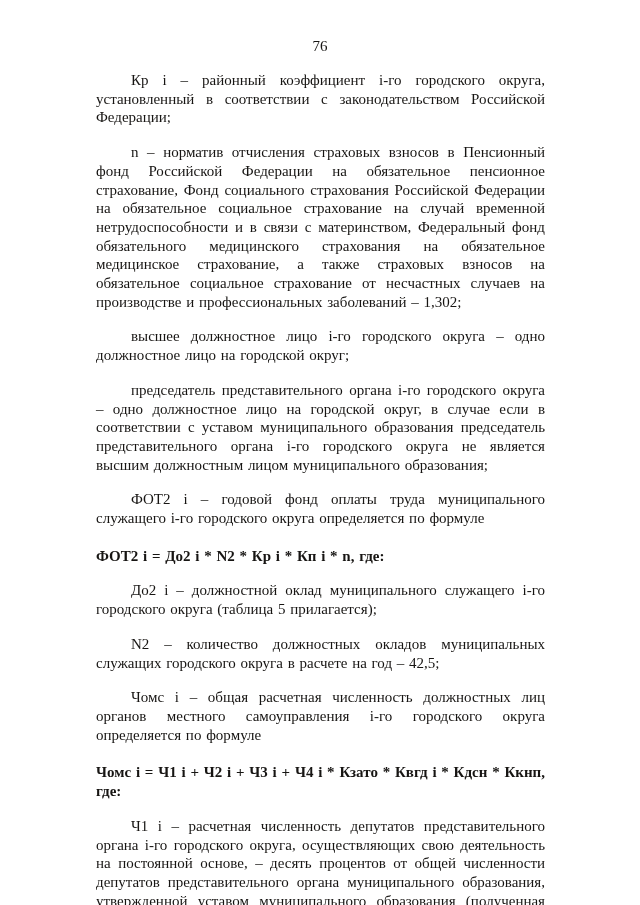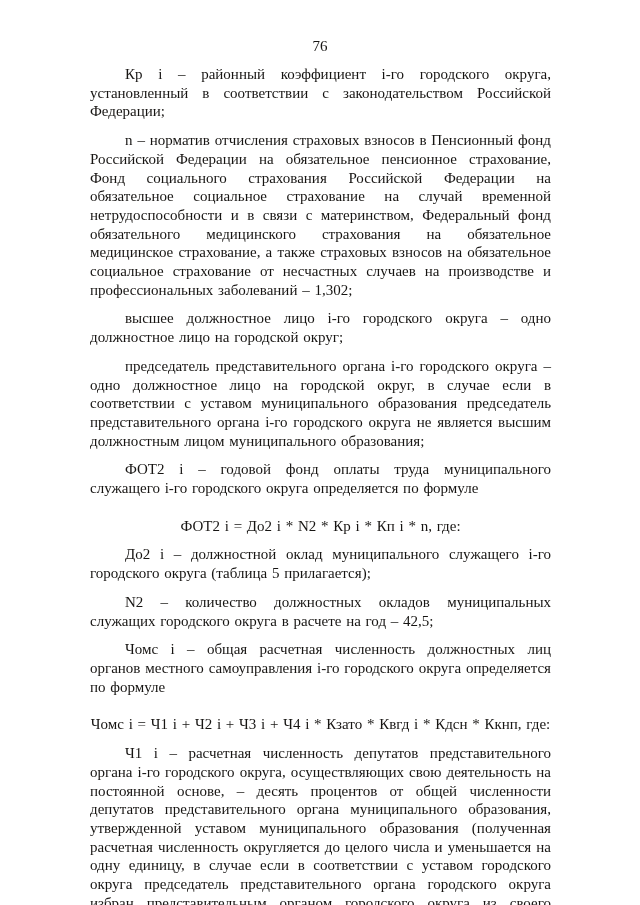--- a/index.html
+++ b/index.html
@@ -27,28 +27,28 @@
     line-height: 18px;
   }
   .content {
     margin: 7px 79px 0 80px;
     font-size: 15px;
     line-height: 18.7px;
     text-align: justify;
     word-spacing: 1px;
   }
   .content p {
-    margin: 10px;
+    margin: 16px;
     padding: 0;
     text-indent: 35px;
   }
   .content p.formula {
-    text-align: center;
     text-indent: 0;
     margin-top: 19px;
+    font-weight: bold;
   }
   .content p.continued {
     text-align-last: justify;
   }
 </style>
 </head>
 <body>
 
 <div class="page">
   <div class="page-number">76</div>

